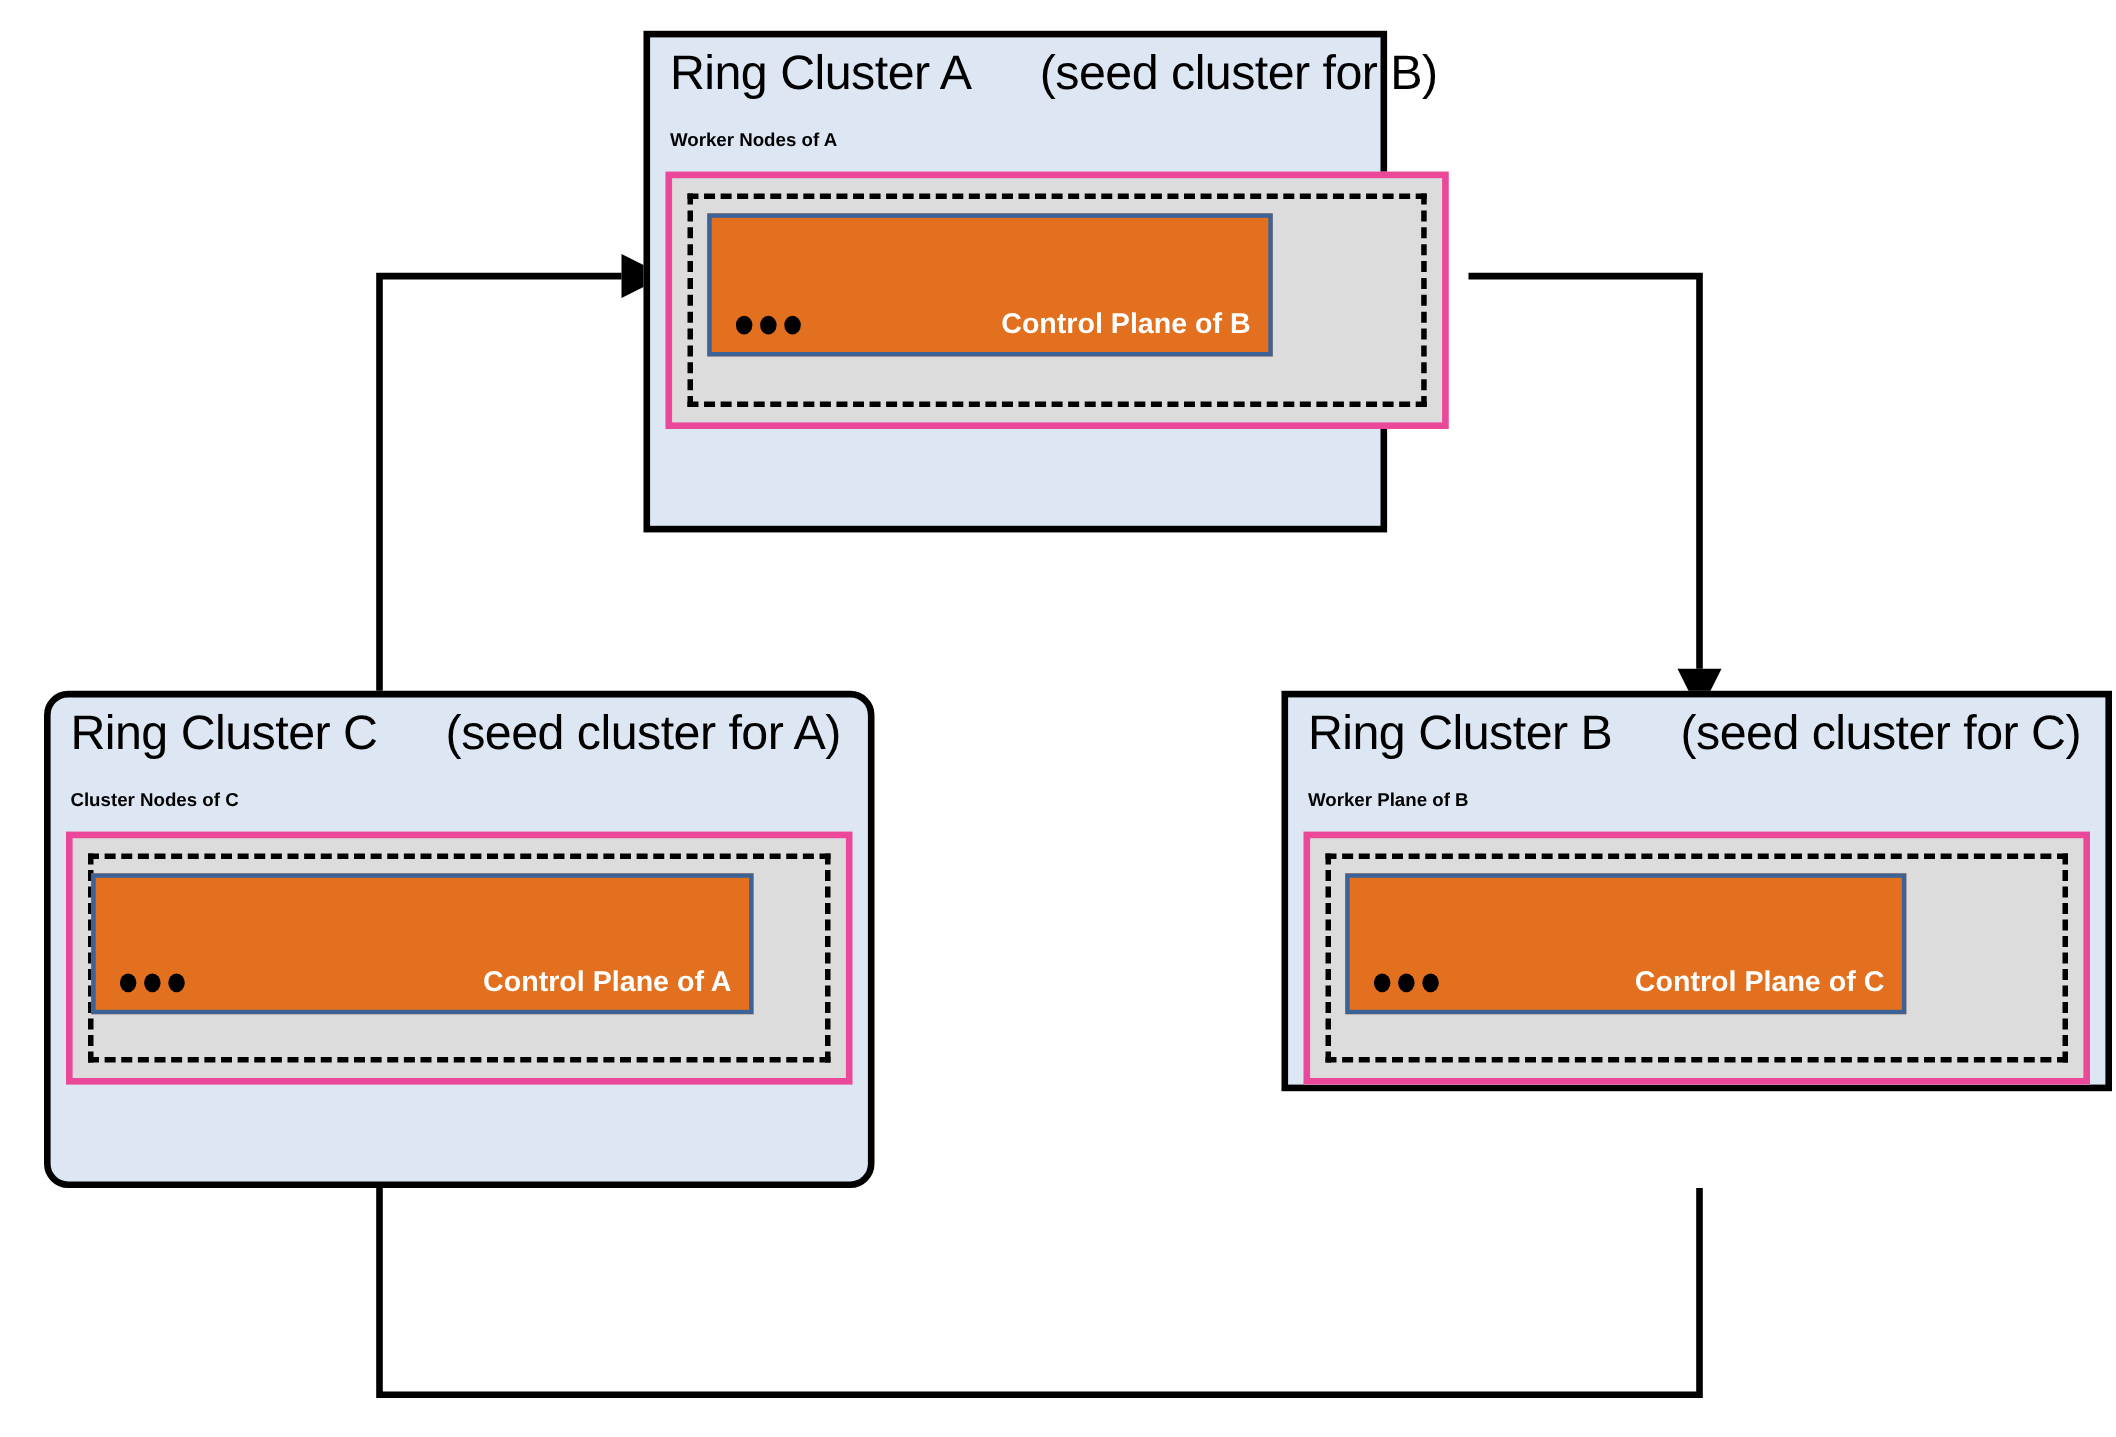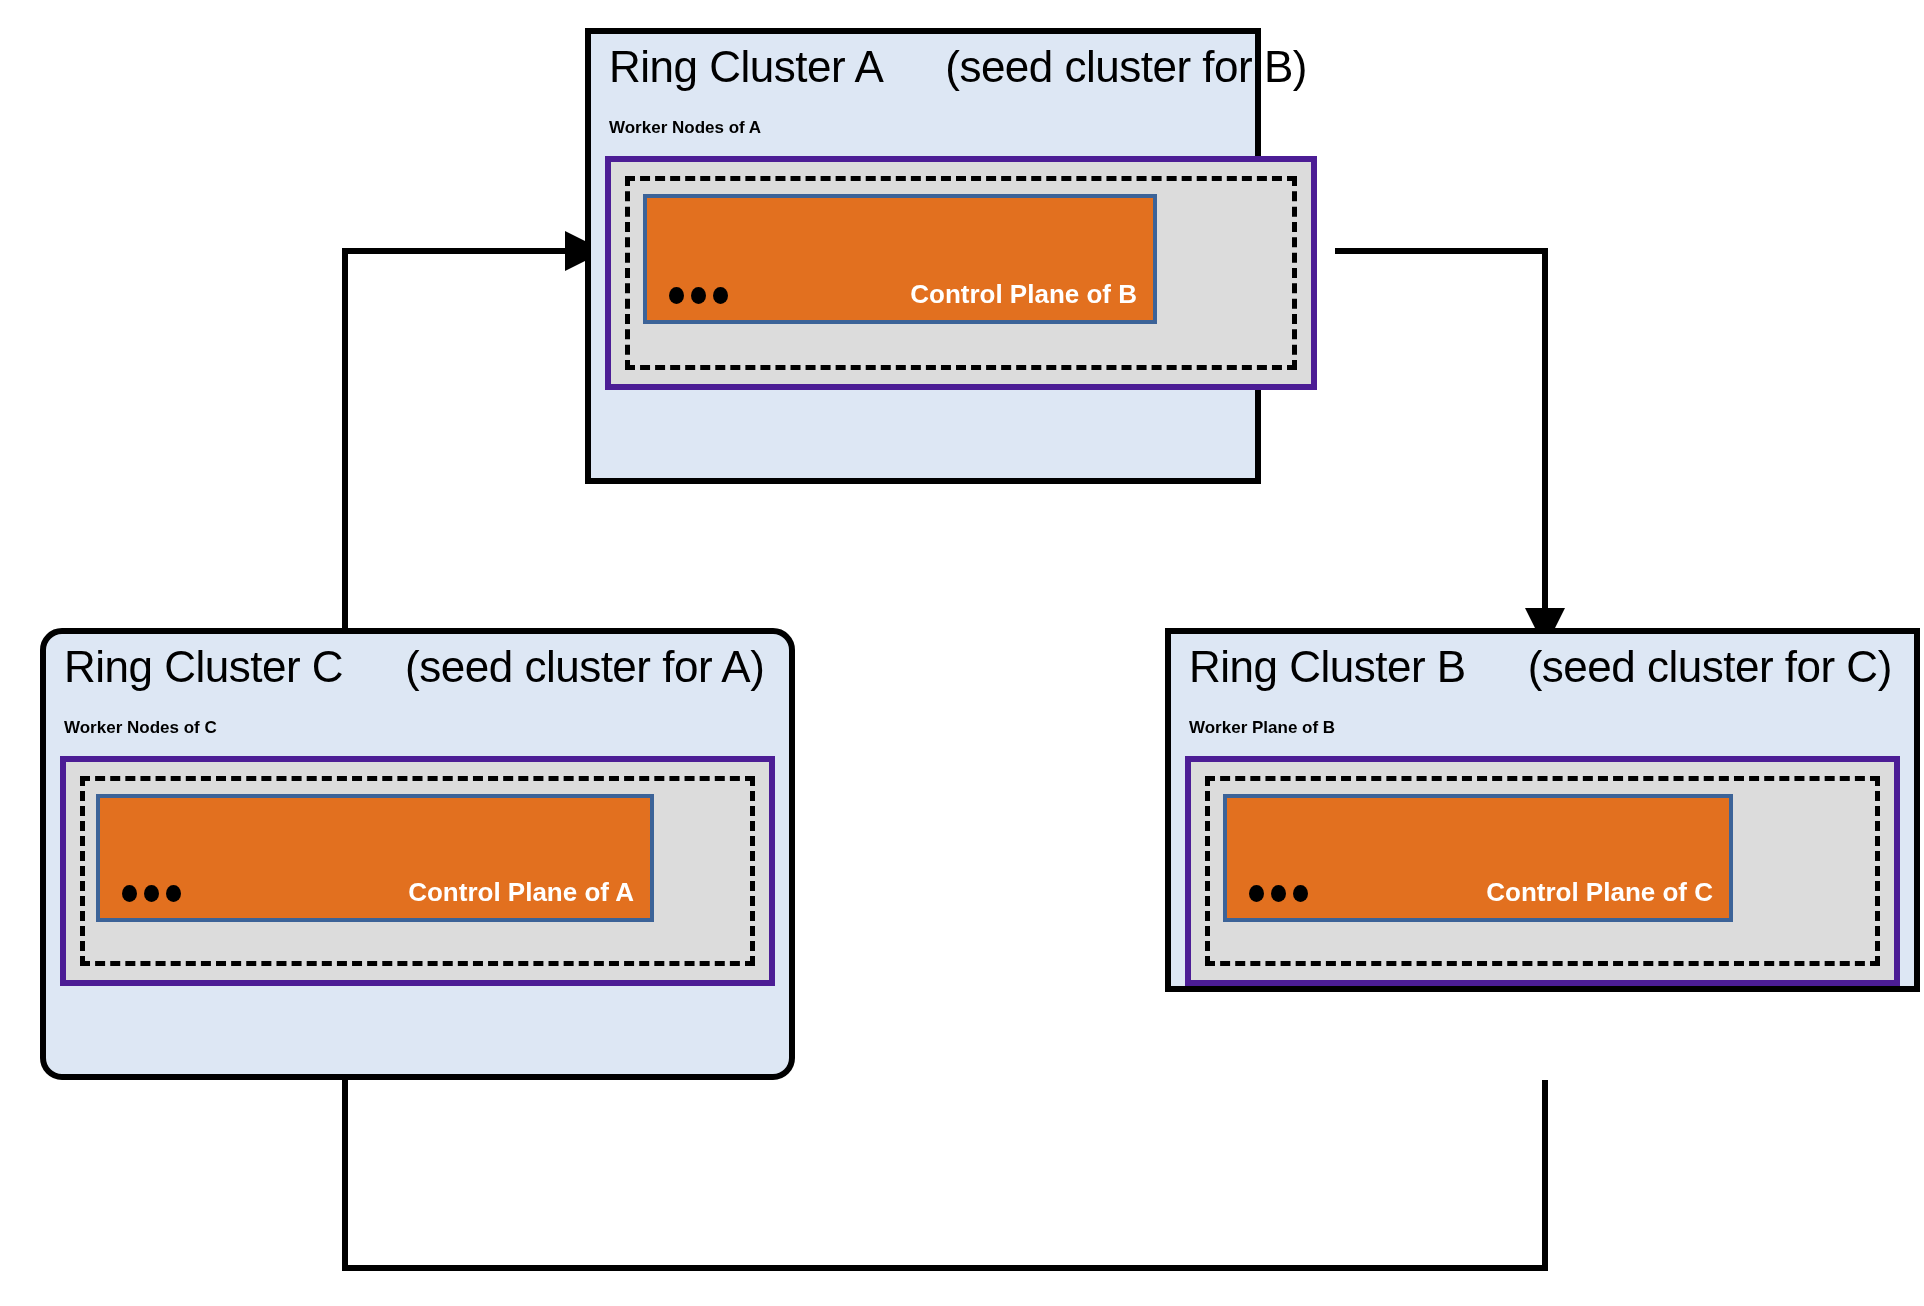--- a/index.html
+++ b/index.html
@@ -52,21 +52,21 @@
     font-size: 17px;
     font-weight: 700;
     color: #000000;
     white-space: nowrap;
   }
 
   
   .worker-box {
     position: absolute;
     background: #dcdcdc;
-    border: 6px solid #4c1d95;
+    border: 6px solid #ec4899;
     box-sizing: border-box;
   }
 
   
   .dashed-box {
     position: absolute;
     border: 5px dashed #000000;
     box-sizing: border-box;
   }
 
@@ -164,27 +164,27 @@
       </div>
     </div>
   </div>
 
   <div class="ring-cluster" style="left:40px; top:628px; width:755px; height:452px;border-radius:22px;">
 
     <div class="cluster-title">
       <span>Ring Cluster C</span><span class="seed">(seed cluster for A)</span>
     </div>
 
-    <div class="worker-label" style="top:84px;">Worker Nodes of C</div>
+    <div class="worker-label" style="top:84px;">Cluster Nodes of C</div>
 
     <div class="worker-box" style="left:14px; top:122px; width:715px; height:230px;">
 
       <div class="dashed-box" style="left:14px; top:14px; right:14px; bottom:14px;"></div>
 
-      <div class="control-plane" style="left:30px; top:32px; width:558px; height:128px;padding-left:28px;">
+      <div class="control-plane" style="left:17px; top:32px; width:602px; height:128px;padding-left:28px;">
         <div class="cp-dots">
           <i></i>
             <i></i>
             <i></i>
         </div>
         <div class="cp-label">Control Plane of A</div>
       </div>
     </div>
   </div>
 

